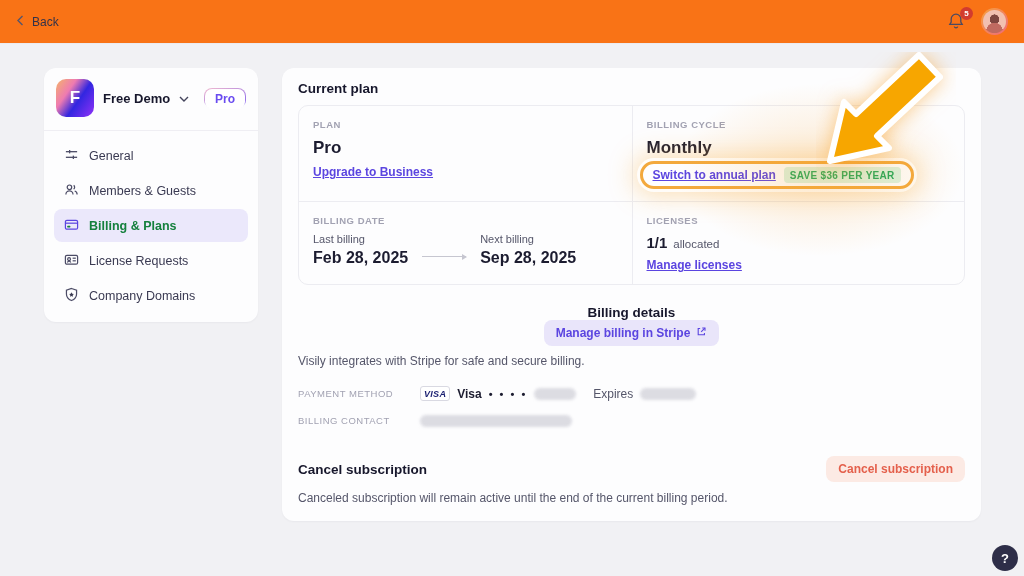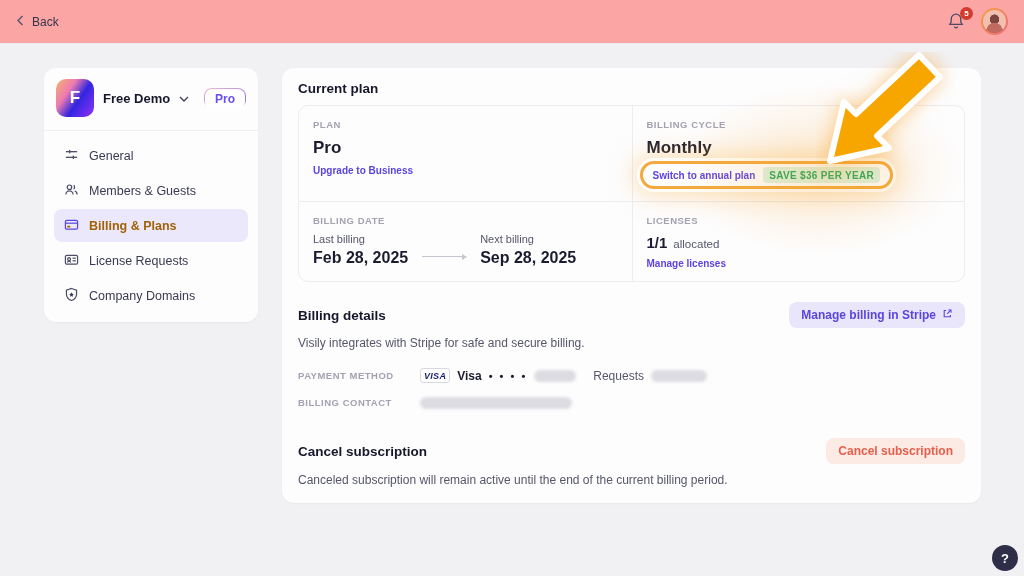--- a/index.html
+++ b/index.html
@@ -6,21 +6,21 @@
   html,body { width:1024px; height:576px; overflow:hidden; }
   body {
     background:#f1f1f4;
     font-family:"Liberation Sans", sans-serif;
     color:#1d1d30;
     position:relative;
   }
   
   .topbar {
     position:absolute; top:0; left:0; width:1024px; height:44px;
-    background:#fca5a5; border-bottom:1px solid #ebebf0;
+    background:#f97316; border-bottom:1px solid #ebebf0;
     display:flex; align-items:center; justify-content:space-between;
     padding:0 16px; z-index:2;
   }
   .back-btn { display:flex; align-items:center; gap:7px; font-size:12px; color:#33334a; cursor:pointer; }
   .back-btn svg { stroke:#55556d; }
   .topbar-right { display:flex; align-items:center; gap:14px; }
   .bell-wrap { position:relative; width:20px; height:20px; }
   .bell-wrap svg { stroke:#4a4a62; }
   .bell-badge {
     position:absolute; top:-5px; right:-6px; min-width:13px; height:13px;
@@ -55,40 +55,40 @@
   .workspace-chevron svg { stroke:#44445c; }
   .pro-badge { margin-left:auto; background:linear-gradient(160deg,#f3bcd0,#7a5cf0); padding:1px; border-radius:8px; }
   .pro-badge-inner { background:#fff; border-radius:7px; padding:3px 10px; color:#6a4cf0; font-weight:bold; font-size:12px; }
   .sidebar-divider { height:1px; background:#efeef3; margin:2px 0 8px; }
   .menu { padding:0 10px; display:flex; flex-direction:column; gap:2px; }
   .menu-item {
     display:flex; align-items:center; gap:10px; height:33px;
     padding:0 10px; border-radius:8px; font-size:12.5px; color:#3a3a52; cursor:pointer;
   }
   .menu-item svg { stroke:#4c4c66; flex:none; }
-  .menu-item.active { background:#ebe8fb; color:#a16207; font-weight:bold; }
+  .menu-item.active { background:#ebe8fb; color:#15803d; font-weight:bold; }
   .menu-item.active svg { stroke:#5b45e0; }
   
   .main-card {
     position:absolute; left:282px; top:68px; width:699px;
     background:#fdfdfe; border-radius:12px; padding-bottom:16px;
     box-shadow:0 1px 2px rgba(25,25,60,0.04); z-index:2;
   }
   .section-title { font-size:13.5px; font-weight:bold; color:#17172c; }
   .current-plan-title { margin:13px 16px 9px; }
   .plan-grid {
     margin:0 16px; border:1px solid #ececf1; border-radius:10px;
     display:grid; grid-template-columns:1fr 1fr; overflow:visible;
   }
   .plan-cell { padding:13px 14px 12px; min-height:88px; }
   .cell-right { border-left:1px solid #ececf1; }
   .cell-bottom { border-top:1px solid #ececf1; min-height:72px; }
   .cell-label { font-size:9.5px; letter-spacing:.5px; color:#a2a2b2; font-weight:bold; }
   .cell-value { font-size:17px; font-weight:bold; color:#1c1c30; margin-top:8px; }
-  .cell-link { font-size:10px; color:#5b45e0; margin-top:7px; cursor:pointer; font-weight:bold; }
+  .cell-link { font-size:12px; color:#5b45e0; margin-top:7px; cursor:pointer; font-weight:bold;text-decoration:underline; }
   .annual-pill {
     position:relative; margin-top:3px; margin-left:-7px;
     display:inline-flex; align-items:center; gap:8px;
     border:3px solid #f3a93d; border-radius:999px; padding:3px 10px;
     background:rgba(255,255,255,.65);
     box-shadow:0 0 0 3px rgba(255,255,255,.85), 0 0 26px 6px rgba(248,166,40,.35);
   }
   .annual-pill .cell-link { margin-top:0; }
   .save-badge {
     background:#d9f3e2; color:#1ea85c; font-size:10px; font-weight:bold;
@@ -99,31 +99,31 @@
   .date-value { font-size:16px; font-weight:bold; color:#1c1c30; margin-top:4px; }
   .date-arrow { position:relative; width:44px; height:1px; background:#c6c6d0; margin-bottom:10px; flex:none; }
   .date-arrow::after {
     content:""; position:absolute; right:-1px; top:-2.5px;
     border-left:5px solid #c6c6d0; border-top:3px solid transparent; border-bottom:3px solid transparent;
   }
   .licenses-line { display:flex; align-items:baseline; gap:6px; margin-top:8px; }
   .licenses-count { font-size:15px; font-weight:bold; color:#1c1c30; }
   .licenses-suffix { font-size:11.5px; color:#55566a; }
   
-  .billing-header { margin:20px 16px 0; display:flex; justify-content:space-between; align-items:center; }
+  .billing-header { margin:20px 0 0; display:flex; justify-content:space-between; align-items:center;flex-direction:column; }
   .manage-stripe-btn {
     display:flex; align-items:center; gap:6px;
     background:#e9e5fa; color:#5b45e0; font-size:12px; font-weight:bold;
     padding:6px 12px; border-radius:8px; border:none; cursor:pointer;
     font-family:"Liberation Sans", sans-serif;
   }
   .billing-sub { margin:8px 16px 0; font-size:12px; color:#55566a; }
   .info-row { margin:0 16px; display:flex; align-items:center; height:27px; }
   .info-rows { margin-top:12px; display:flex; flex-direction:column; gap:0; }
-  .info-label { width:122px; font-size:9.5px; letter-spacing:.5px; color:#a2a2b2; font-weight:bold; flex:none; }
+  .info-label { width:122px; font-size:9.5px; letter-spacing:.5px; color:#a2a2b2; font-weight:normal; flex:none; }
   .info-value { display:flex; align-items:center; gap:7px; font-size:12px; color:#1c1c30; }
   .visa-logo {
     background:#fff; border:1px solid #d9d9e2; border-radius:3px;
     color:#1a1f71; font-weight:bold; font-style:italic; font-size:9px;
     padding:1.5px 3px; letter-spacing:.3px;
   }
   .card-mask { letter-spacing:2px; font-weight:bold; font-size:11px; }
   .redacted { background:#dcdce2; border-radius:6px; filter:blur(1.5px); }
   .expires-label { color:#55566a; margin-left:10px; }
   .link-purple { display:flex; align-items:center; gap:5px; color:#5b45e0; font-size:12px; font-weight:bold; cursor:pointer; }
@@ -309,21 +309,21 @@
   <div class="billing-sub">Visily integrates with Stripe for safe and secure billing.</div>
 
   <div class="info-rows">
     <div class="info-row">
       <span class="info-label">PAYMENT METHOD</span>
       <span class="info-value">
         <span class="visa-logo">VISA</span>
         <span style="font-weight:bold;">Visa</span>
         <span class="card-mask">• • • •</span>
         <span class="redacted" style="width:42px;height:12px;"></span>
-        <span class="expires-label">Requests</span>
+        <span class="expires-label">Expires</span>
         <span class="redacted" style="width:56px;height:12px;"></span>
       </span>
     </div>
     <div class="info-row">
       <span class="info-label">BILLING CONTACT</span>
       <span class="info-value">
         <span class="redacted" style="width:152px;height:12px;"></span>
       </span>
     </div>
   </div>

